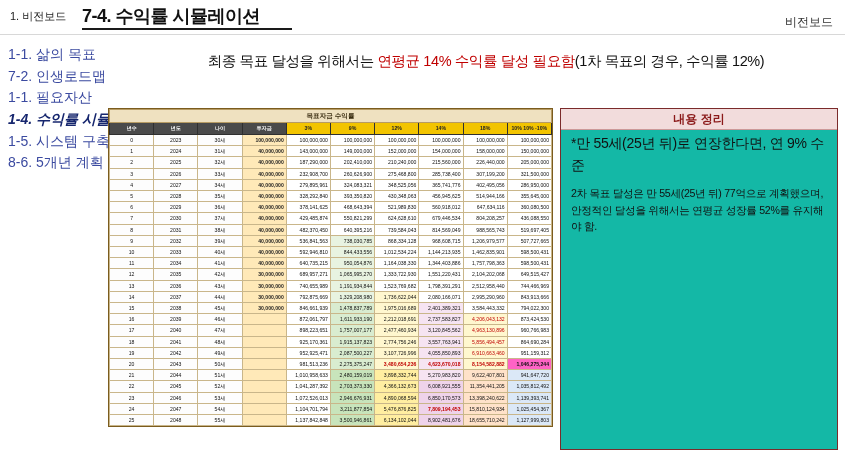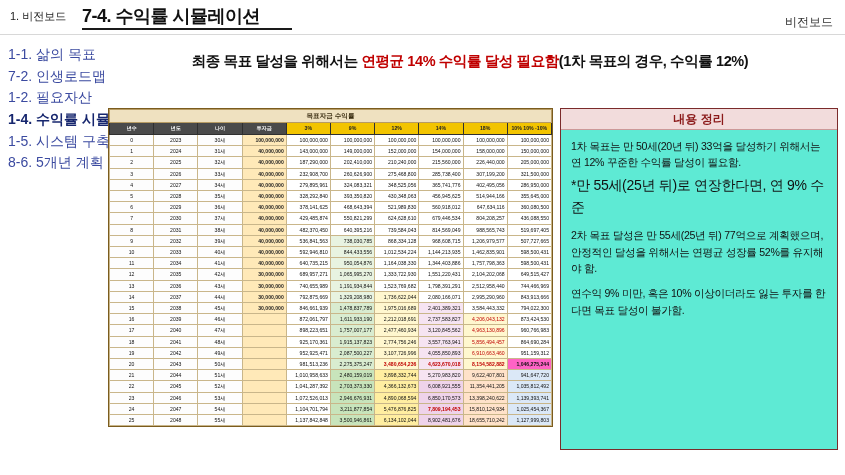--- a/index.html
+++ b/index.html
@@ -32,25 +32,25 @@
   .header-right{
     position:absolute;right:12px;top:14px;
     font-size:12px;color:#333;
   }
   
   .nav{
     position:absolute;left:8px;top:44px;width:72px;
     font-size:14px;color:#3b4aa0;line-height:1.55;
   }
   .nav div{white-space:nowrap;}
-  .nav div.active{font-weight:bold;color:#16266e;}
+  .nav div.active{font-weight:bold;color:#16266e;font-style:italic;}
   
   .headline{
-    position:absolute;left:120px;top:52px;width:700px;
-    text-align:center;font-size:14.5px;font-weight:bold;color:#111;
+    position:absolute;left:136px;top:52px;width:700px;
+    text-align:center;font-size:14.5px;font-weight:normal;color:#111;
     letter-spacing:-0.4px;
   }
   .headline .hl{color:#c00000;}
   
   .tablewrap{
     position:absolute;left:108px;top:108px;width:443px;
     border:1px solid #7b5c1e;
     background:#fff;
   }
   table{border-collapse:collapse;width:100%;table-layout:fixed;}
@@ -85,21 +85,21 @@
   .y1{background:#fff7cf;}
   .y2{background:#ffeea1;}
   .o1{background:#ffe2c9;}
   .bl1{background:#dbe8f7;}
   .red{color:#c00000;}
   .redb{color:#c00000;font-weight:bold;}
   .magenta{background:#ff63c6;color:#111;font-weight:bold;}
   
   .panel{
     position:absolute;left:560px;top:108px;width:276px;height:340px;
-    border:1px solid #7b2b2b;background:#5eead4;
+    border:1px solid #7b2b2b;background:#14b8a6;
   }
   .panel-head{
     height:20px;line-height:20px;text-align:center;
     background:#f2dcdc;color:#8b1a1a;font-weight:bold;font-size:12px;
     border-bottom:1px solid #c99;
   }
   .panel-body{
     padding:8px 10px 0 10px;font-size:10.6px;line-height:1.55;color:#111;
     letter-spacing:-0.3px;
   }
@@ -112,21 +112,21 @@
 <div class="header">
   <div class="bc">1. 비전보드</div>
   <div class="doc-title">7-4. 수익률 시뮬레이션</div>
   <div class="title-underline"></div>
   <div class="header-right">비전보드</div>
 </div>
 
 <div class="nav" id="nav">
     <div class="">1-1. 삶의 목표</div>
     <div class="">7-2. 인생로드맵</div>
-    <div class="">1-2. 필요자산</div>
+    <div class="">1-1. 필요자산</div>
     <div class="active">1-4. 수익률 시뮬</div>
     <div class="">1-5. 시스템 구축</div>
     <div class="">8-6. 5개년 계획</div>
   </div>
 
 <div class="headline">
   <span>최종 목표 달성을 위해서는 </span><span class="hl">연평균 14% 수익률 달성 필요함</span><span>(1차 목표의 경우, 수익률 12%)</span>
 </div>
 
 <div class="tablewrap">
@@ -461,18 +461,16 @@
           <td class="c-v o1">18,655,710,242</td>
           <td class="c-v bl1">1,127,999,803</td>
         </tr>
       </tbody>
   </table>
 </div>
 
 <div class="panel">
   <div class="panel-head">내용 정리</div>
   <div class="panel-body" id="panel-body">
-      <p>1차 목표는 만 50세(20년 뒤) 33억을 달성하기 위해서는 연 12% 꾸준한 수익률 달성이 필요함.</p>
       <p class="small">*만 55세(25년 뒤)로 연장한다면, 연 9% 수준</p>
       <p>2차 목표 달성은 만 55세(25년 뒤) 77억으로 계획했으며, 안정적인 달성을 위해서는 연평균 성장률 52%를 유지해야 함.</p>
-      <p>연수익 9% 미만, 혹은 10% 이상이더라도 잃는 투자를 한다면 목표 달성이 불가함.</p>
     </div>
 </div>
 
 </body></html>

